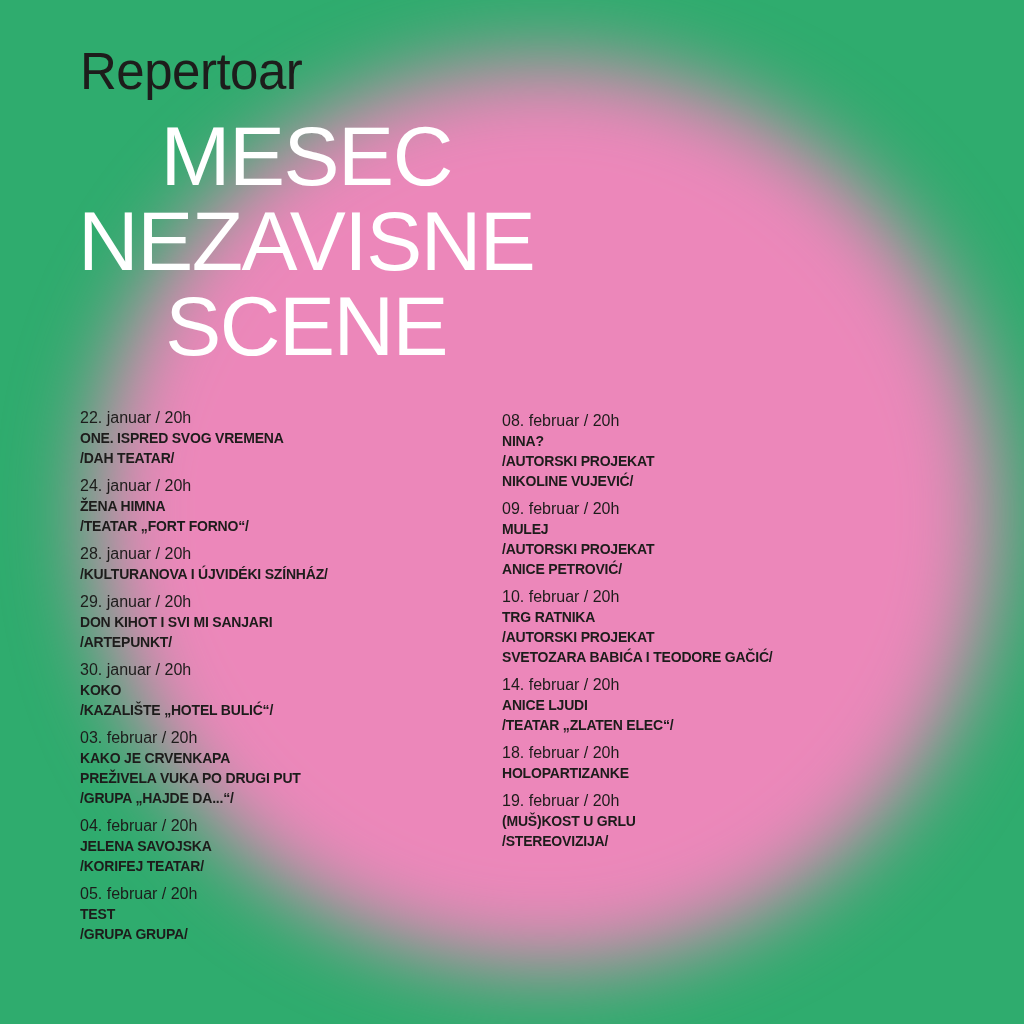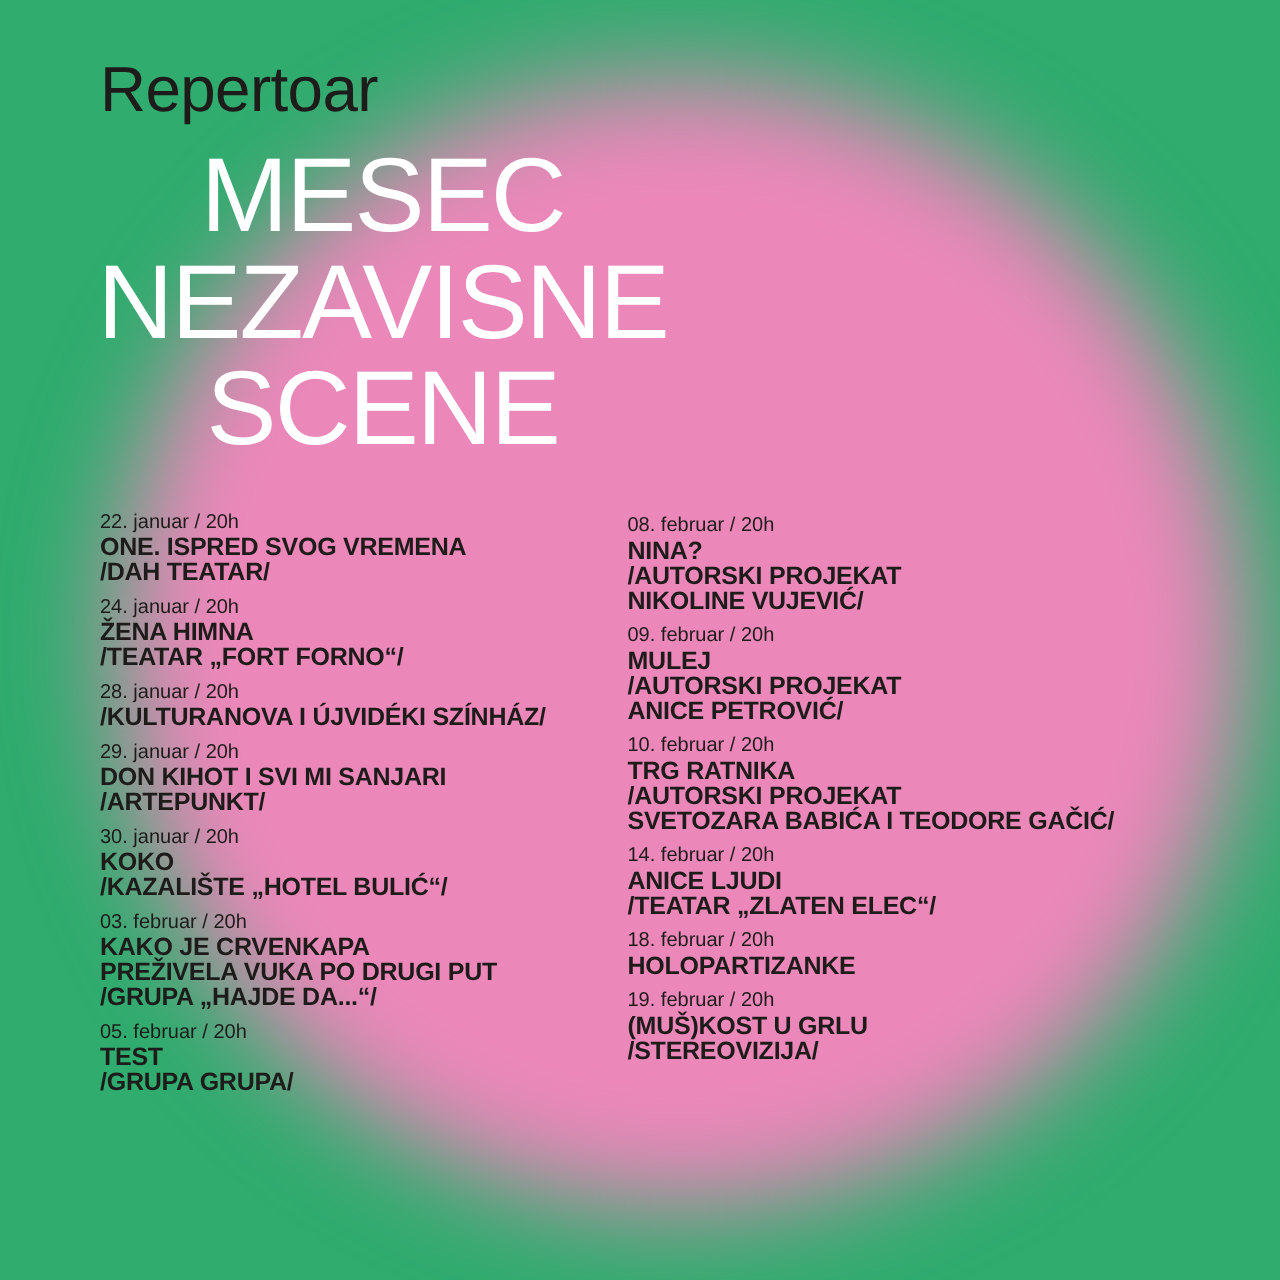--- a/index.html
+++ b/index.html
@@ -52,21 +52,21 @@
   .col-left  { left: 80px;  top: 408px; width: 360px; }
   .col-right { left: 454px; top: 411px; width: 500px; margin-left: 48px; }
   .event { margin-bottom: 8px; }
   .event-date {
     font-size: 16px;
     line-height: 20px;
     font-weight: 400;
     letter-spacing: 0;
   }
   .event-line {
-    font-size: 20px;
+    font-size: 14px;
     line-height: 20px;
     font-weight: 700;
     letter-spacing: -0.2px;
   }
 </style>
 </head>
 <body>
 
 <div class="poster">
   <div class="pink-circle"></div>
@@ -104,20 +104,25 @@
         <div class="event-line">KOKO</div>
         <div class="event-line">/KAZALIŠTE „HOTEL BULIĆ“/</div>
       </div>
       <div class="event">
         <div class="event-date">03. februar / 20h</div>
         <div class="event-line">KAKO JE CRVENKAPA</div>
         <div class="event-line">PREŽIVELA VUKA PO DRUGI PUT</div>
         <div class="event-line">/GRUPA „HAJDE DA...“/</div>
       </div>
       <div class="event">
+        <div class="event-date">04. februar / 20h</div>
+        <div class="event-line">JELENA SAVOJSKA</div>
+        <div class="event-line">/KORIFEJ TEATAR/</div>
+      </div>
+      <div class="event">
         <div class="event-date">05. februar / 20h</div>
         <div class="event-line">TEST</div>
         <div class="event-line">/GRUPA GRUPA/</div>
       </div>
     </div>
   <div class="col col-right" id="col-1">
       <div class="event">
         <div class="event-date">08. februar / 20h</div>
         <div class="event-line">NINA?</div>
         <div class="event-line">/AUTORSKI PROJEKAT</div>

